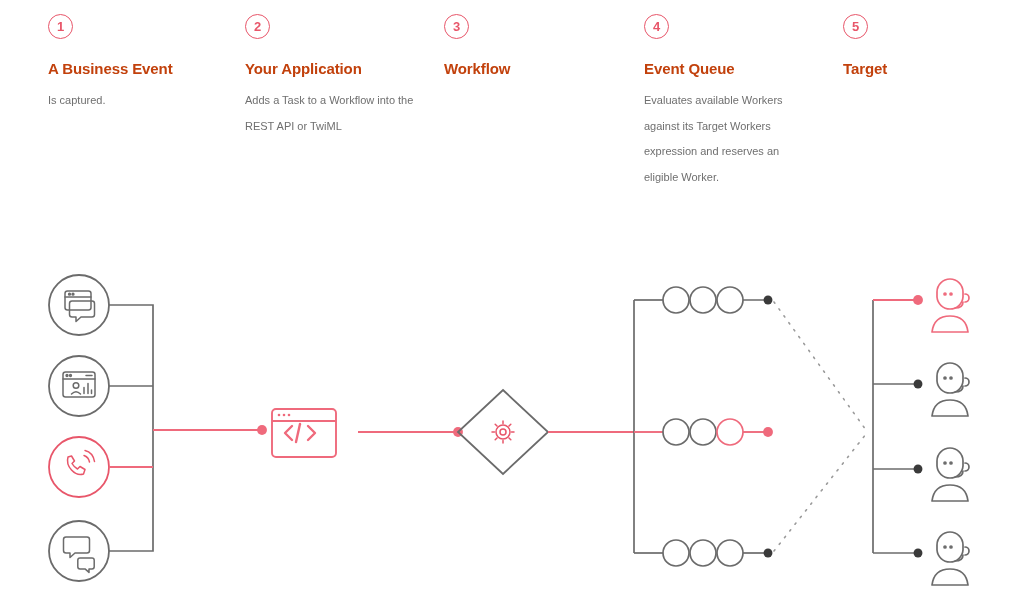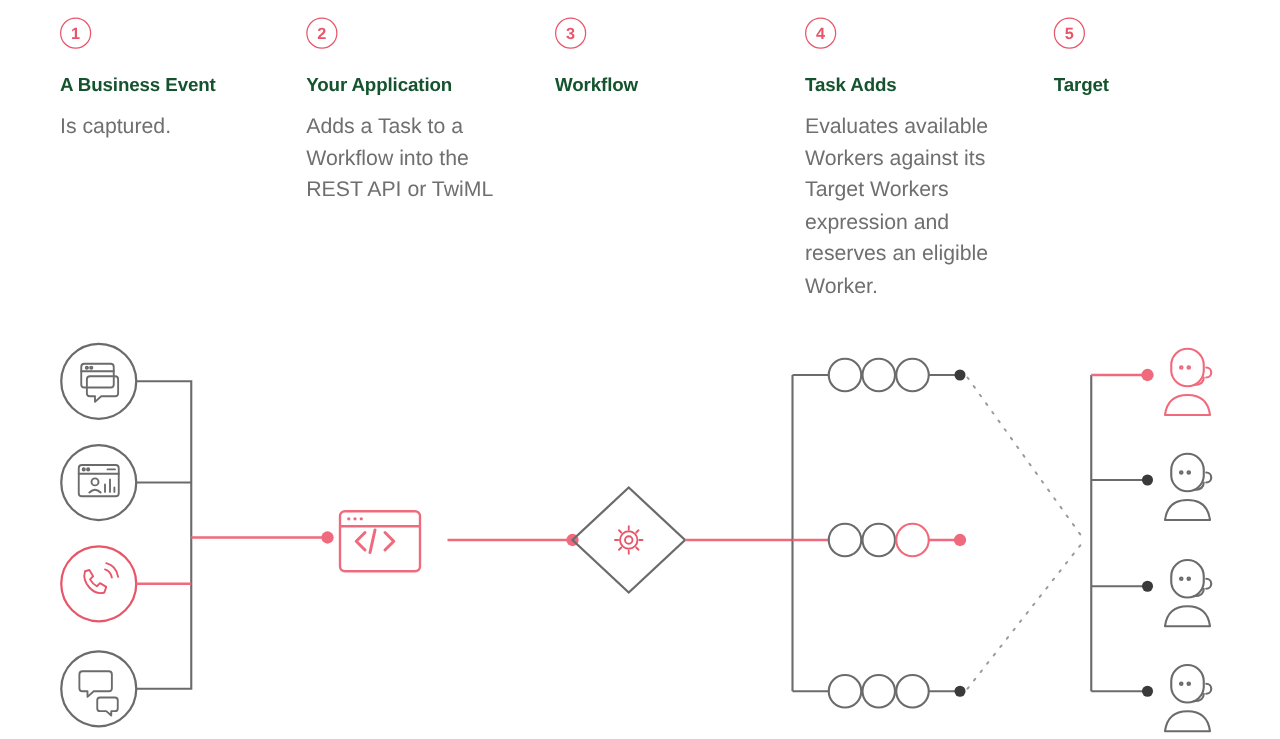--- a/index.html
+++ b/index.html
@@ -36,27 +36,27 @@
     font-size: 13px;
     font-weight: 700;
     line-height: 24px;
     text-align: center;
     box-sizing: border-box;
   }
   .step-title {
     margin-top: 21px;
     font-size: 15px;
     font-weight: 700;
-    color: #14532d;
+    color: #c2410c;
     letter-spacing: -0.1px;
     white-space: nowrap;
   }
   .step-body {
     margin-top: 11px;
-    font-size: 17px;
+    font-size: 11px;
     line-height: 25.5px;
     color: #6f6f6f;
   }
 
   
   #diagram {
     position: absolute;
     left: 0;
     top: 262px;
     width: 1024px;
@@ -104,21 +104,21 @@
     <div class="step-body">Adds a Task to a Workflow into the REST API or TwiML</div>
   </div>
 
   <div class="step" style="left:444px; width:178px;">
     <div class="step-badge">3</div>
     <div class="step-title">Workflow</div>
   </div>
 
   <div class="step" style="left:644px; width:168px;">
     <div class="step-badge">4</div>
-    <div class="step-title">Task Adds</div>
+    <div class="step-title">Event Queue</div>
     <div class="step-body">Evaluates available Workers against its Target Workers expression and reserves an eligible Worker.</div>
   </div>
 
   <div class="step" style="left:843px; width:175px;">
     <div class="step-badge">5</div>
     <div class="step-title">Target</div>
   </div>
 
 </div>
 

